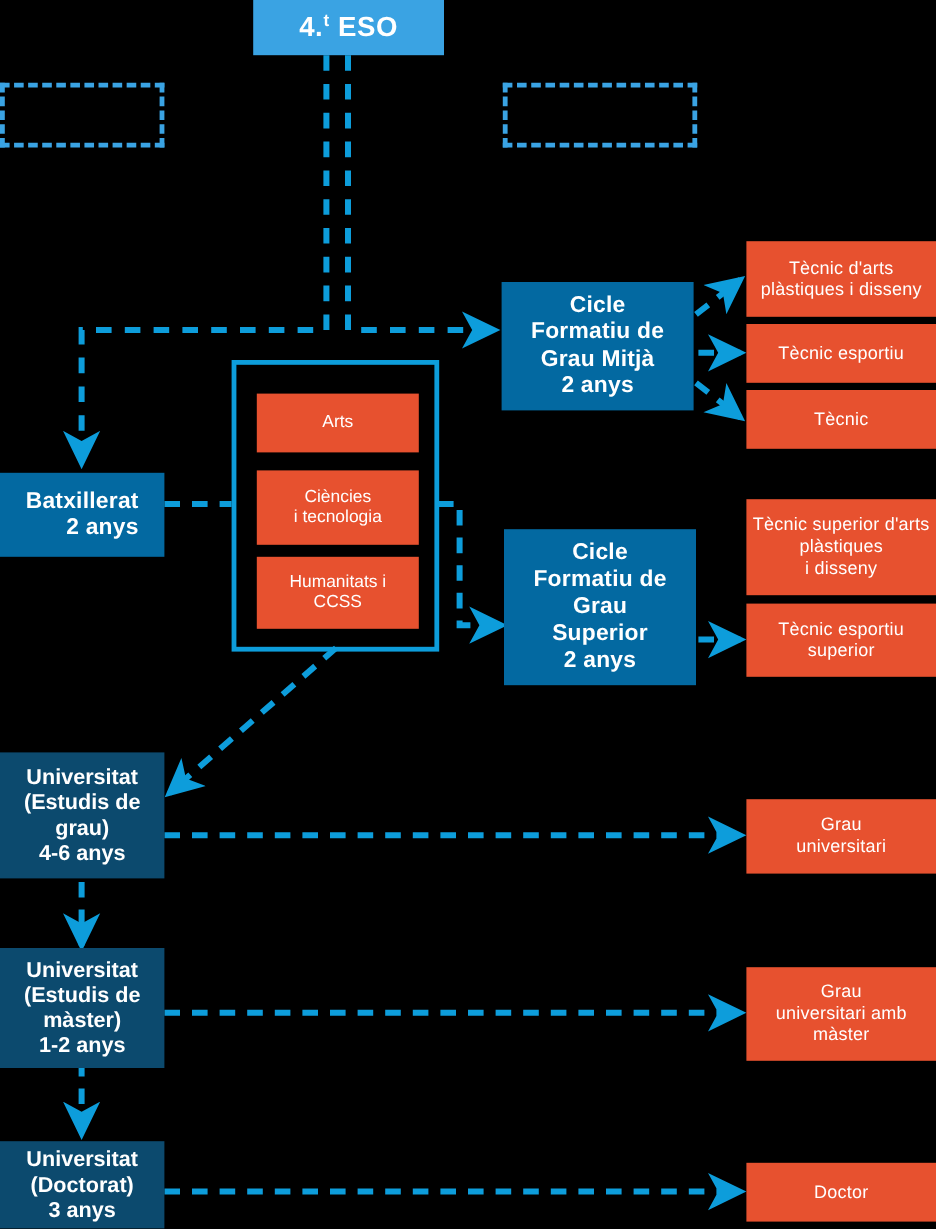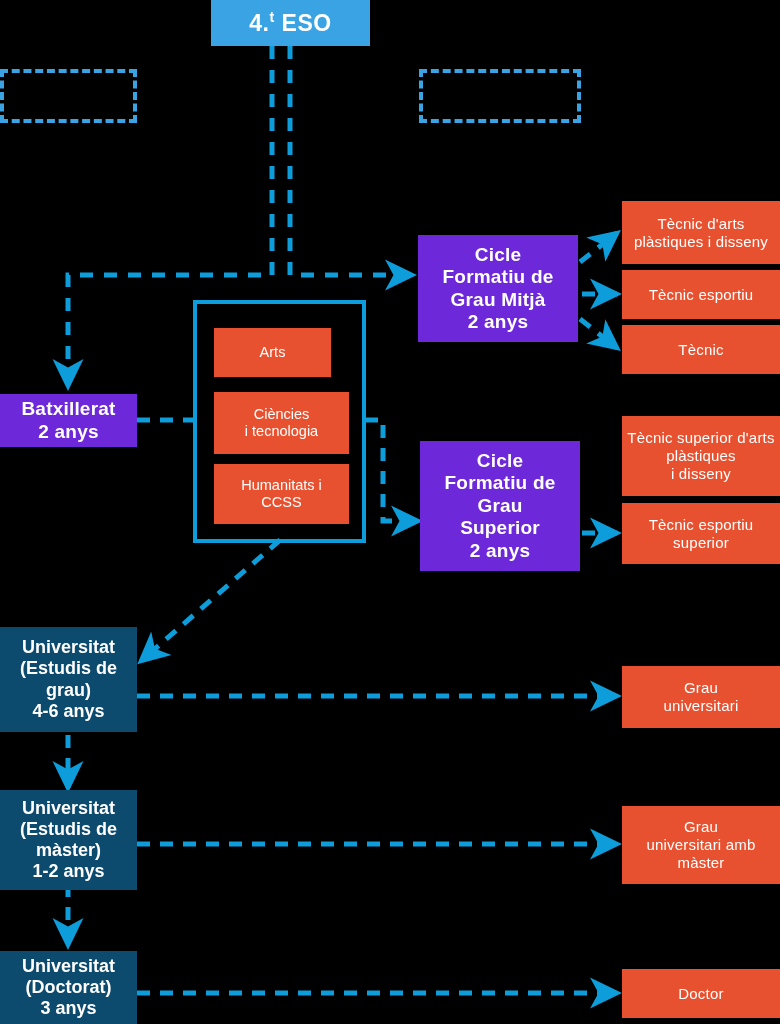--- a/index.html
+++ b/index.html
@@ -29,21 +29,21 @@
     line-height: 1.18;
     white-space: pre-line;
   }
   .box-eso {
     background: #3aa3e3;
     font-weight: bold;
     font-size: 23px;
     letter-spacing: 0.5px;
   }
   .box-brown {
-    background: #6d28d9;
+    background: #0369a1;
     font-size: 19px;
     font-weight: bold;
     letter-spacing: 0.2px;
   }
   .box-brown-sm {
     background: #0c4a6e;
     font-size: 18px;
     font-weight: bold;
   }
   .box-orange {
@@ -128,26 +128,26 @@
   <div class="box box-brown" style="left:418px; top:235px; width:160px; height:107px;">Cicle
 Formatiu de
 Grau Mitjà
 2 anys</div>
 
   <div class="box box-orange" style="left:622px; top:201px; width:158px; height:63px;">Tècnic d'arts
 plàstiques i disseny</div>
   <div class="box box-orange" style="left:622px; top:270px; width:158px; height:49px;">Tècnic esportiu</div>
   <div class="box box-orange" style="left:622px; top:325px; width:158px; height:49px;">Tècnic</div>
 
-  <div class="box box-brown" style="left:0px; top:394px; width:137px; height:53px;">Batxillerat
+  <div class="box box-brown" style="left:0px; top:394px; width:137px; height:70px;text-align:right;">Batxillerat
 2 anys</div>
 
   <div class="group-outline" style="left:193px; top:300px; width:173px; height:243px;"></div>
 
-  <div class="box box-orange-branch" style="left:214px; top:328px; width:117px; height:49px;">Arts</div>
+  <div class="box box-orange-branch" style="left:214px; top:328px; width:135px; height:49px;">Arts</div>
   <div class="box box-orange-branch" style="left:214px; top:392px; width:135px; height:62px;">Ciències
 i tecnologia</div>
   <div class="box box-orange-branch" style="left:214px; top:464px; width:135px; height:60px;">Humanitats i
 CCSS</div>
 
   <div class="box box-brown" style="left:420px; top:441px; width:160px; height:130px;">Cicle
 Formatiu de
 Grau
 Superior
 2 anys</div>

